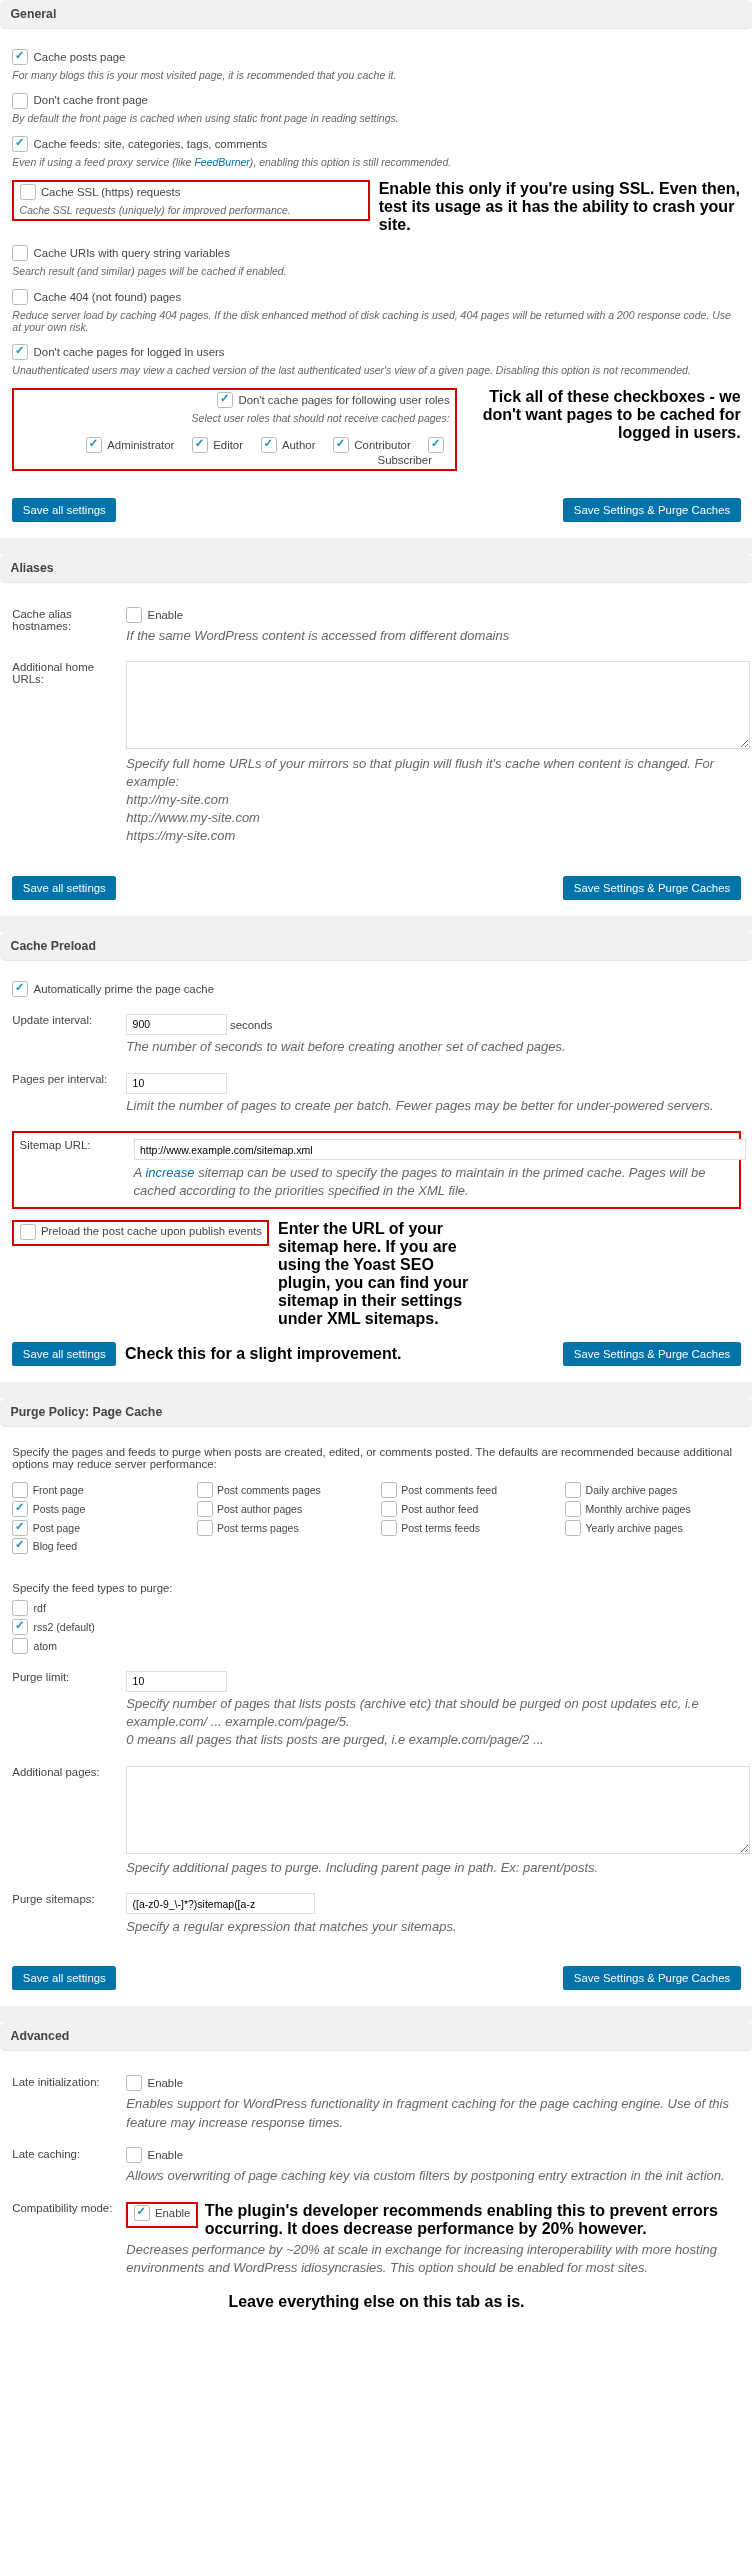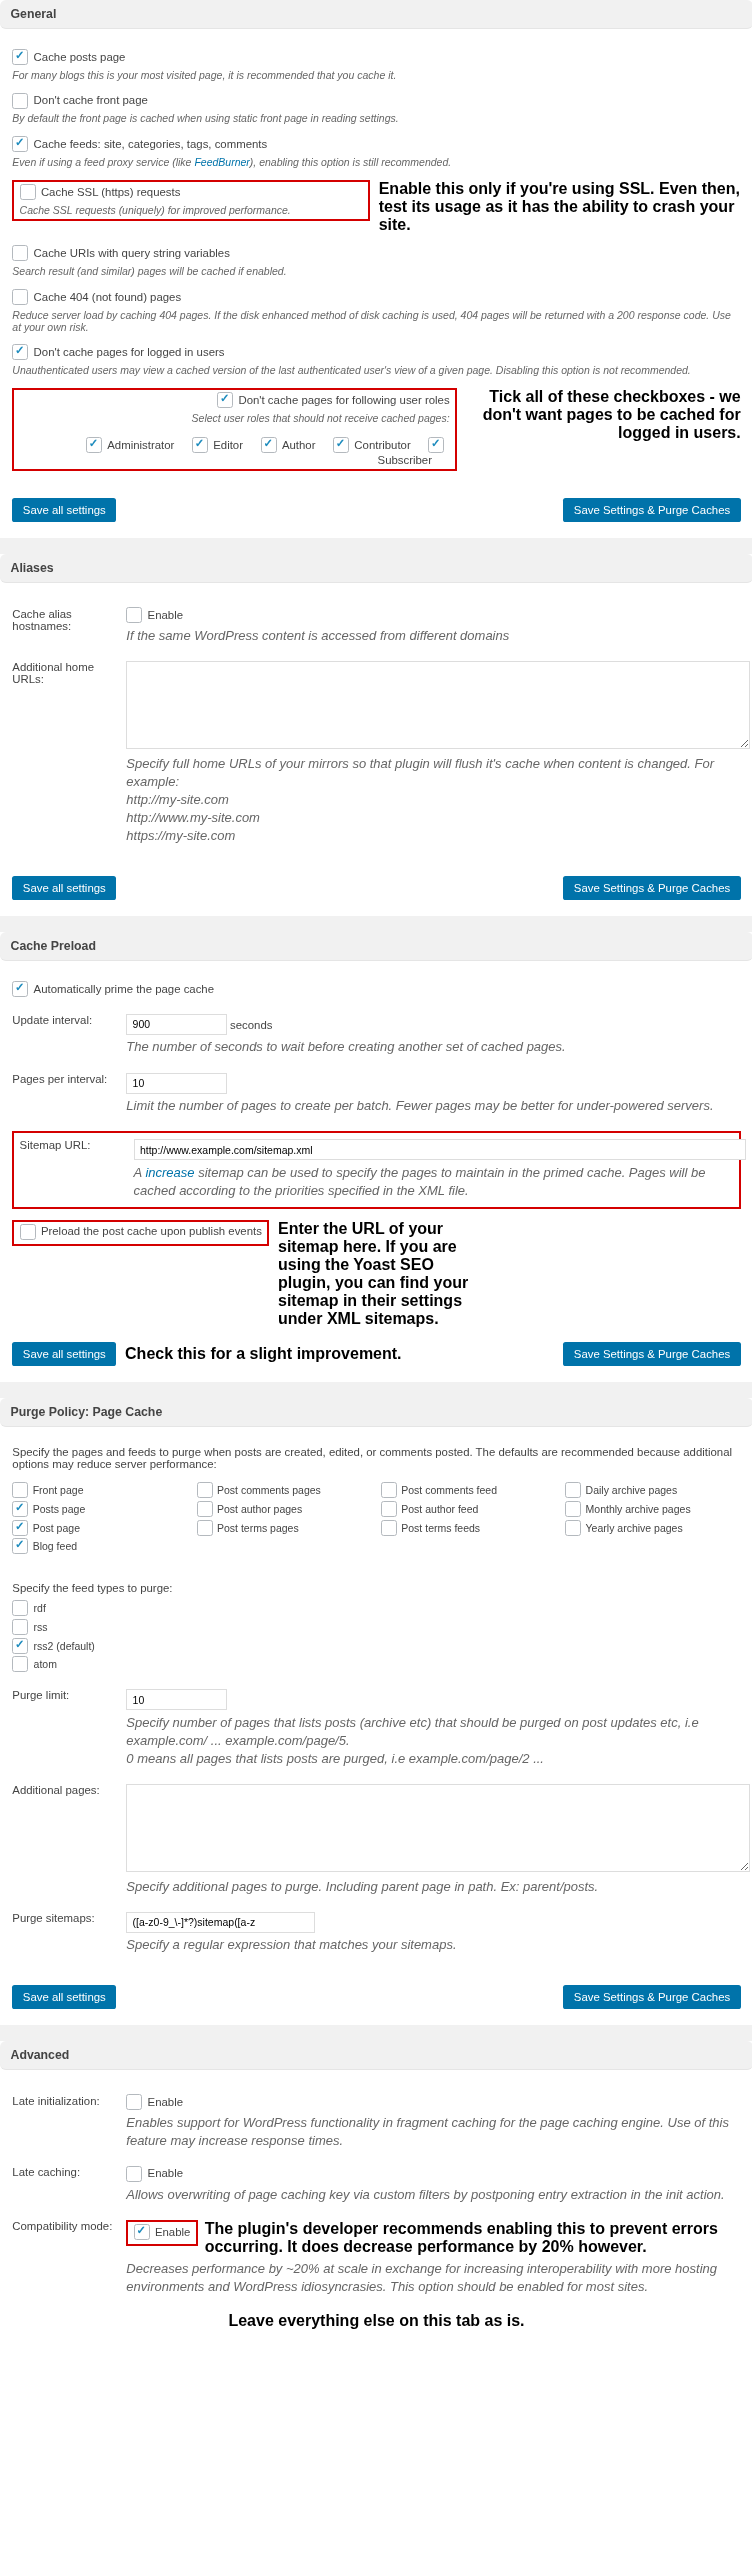--- a/index.html
+++ b/index.html
@@ -181,21 +181,20 @@
       <div>
         <div class="purge-item"><span class="cb"></span>Daily archive pages</div>
         <div class="purge-item"><span class="cb"></span>Monthly archive pages</div>
         <div class="purge-item"><span class="cb"></span>Yearly archive pages</div>
       </div>
     </div>
 
  <div style="margin:24.6px 0 7px 0;">Specify the feed types to purge:</div>
  <div id="feed-list">
       <div class="purge-item"><span class="cb"></span>rdf</div>
-      <div class="purge-item"><span class="cb"></span>rss</div>
       <div class="purge-item"><span class="cb on"></span>rss2 (default)</div>
       <div class="purge-item"><span class="cb"></span>atom</div>
     </div>
 
  <div class="table-row">
   <div class="tl">Purge limit:</div>
   <div class="tr">
    <input class="txtin" style="width: 88px;" value="10">
    <div class="hint" style="white-space:pre-line;">Specify number of pages that lists posts (archive etc) that should be purged on post updates etc, i.e example.com/ ... example.com/page/5.
 0 means all pages that lists posts are purged, i.e example.com/page/2 ...</div>

